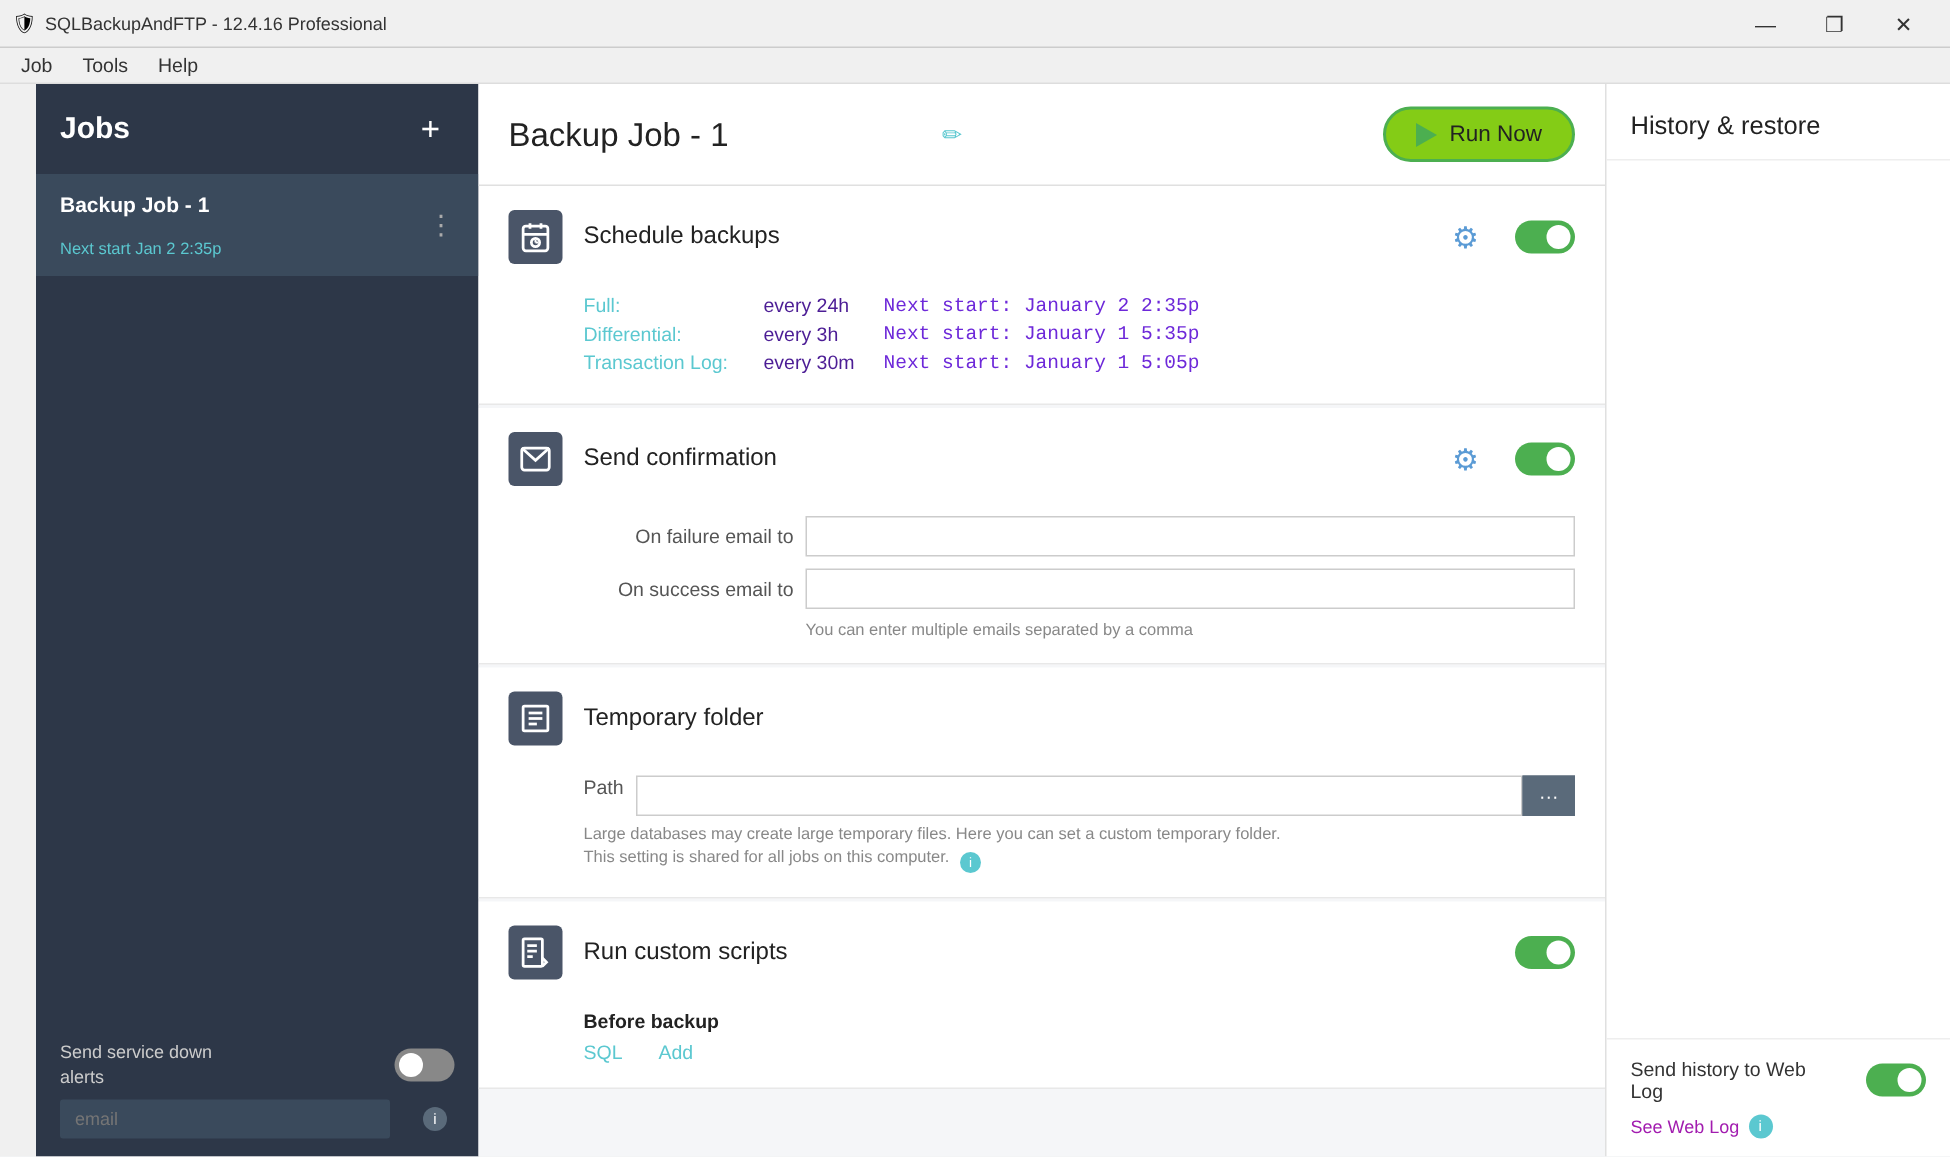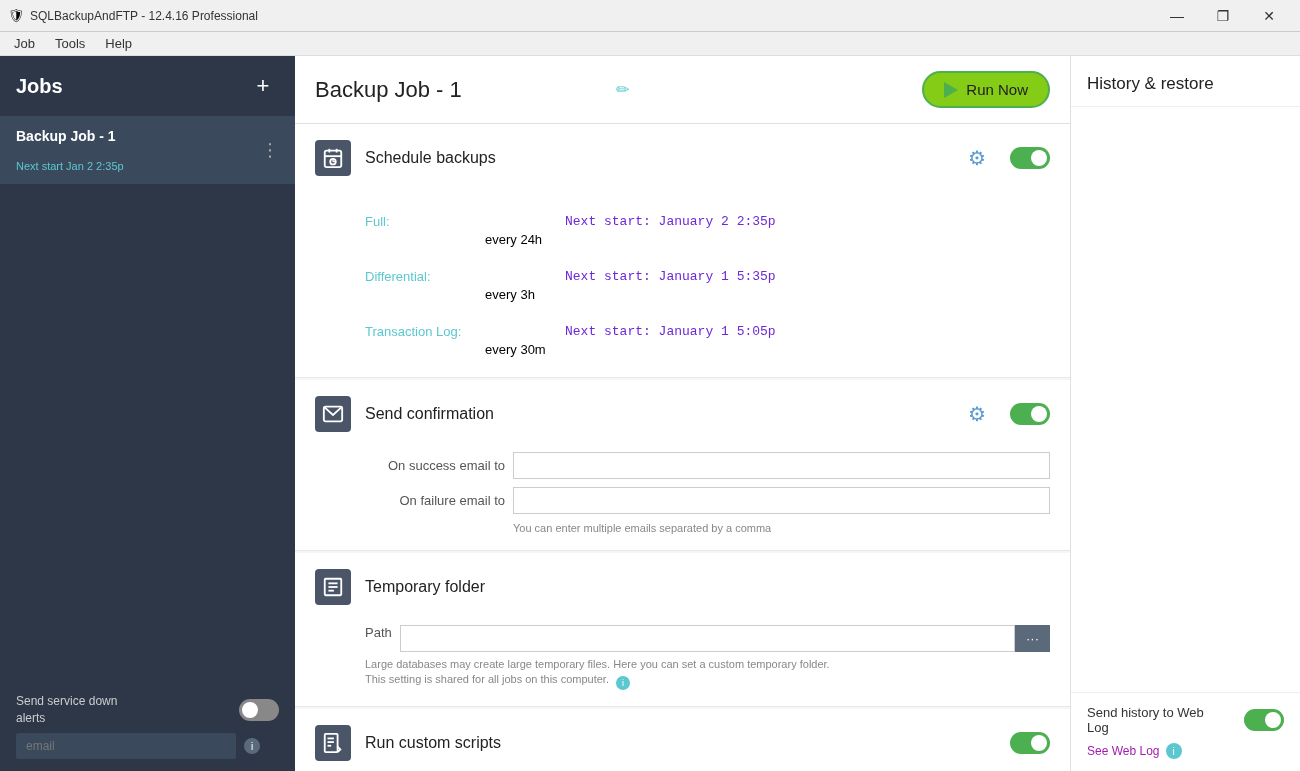--- a/index.html
+++ b/index.html
@@ -38,20 +38,21 @@
       padding: 2px 10px;
       font-size: 13px;
       color: #333;
       cursor: pointer;
     }
 
     
     .app-body {
       display: flex;
       height: calc(771px - 56px);
+      padding-left: 24px;
     }
 
     
     .sidebar {
       width: 295px;
       background: #2d3748;
       color: white;
       display: flex;
       flex-direction: column;
       flex-shrink: 0;
@@ -236,21 +237,21 @@
     }
 
     
     .schedule-row {
       display: flex;
       align-items: center;
       margin-bottom: 4px;
       font-size: 13px;
     }
     .schedule-label { color: #5bc8d0; width: 120px; }
-    .schedule-freq { color: #000000; width: 80px; margin-top: 36px; }
+    .schedule-freq { color: #4c1d95; width: 80px; }
     .schedule-next { color: #6d28d9; font-family: Liberation Mono, monospace; }
 
     
     .email-row {
       display: flex;
       align-items: center;
       margin-bottom: 8px;
     }
     .email-label { color: #555; width: 140px; text-align: right; margin-right: 8px; font-size: 13px; }
     .email-input {
@@ -379,21 +380,21 @@
     <div class="sidebar-spacer"></div>
 
     <div style="padding: 8px 16px 4px 16px;">
       <div style="display:flex; align-items:center; justify-content:space-between; margin-bottom:6px;">
         <span class="sidebar-footer-label" style="font-size:12px; color:#ccc; line-height:1.4;">Send service down<br>alerts</span>
         <label class="toggle off">
           <input type="checkbox" style="">
           <span class="toggle-slider"></span>
         </label>
       </div>
-      <div style="display:flex; align-items:center; gap:8px;">
+      <div style="display:flex; align-items:center; gap:22px;">
         <input class="sidebar-email-input" type="text" placeholder="email" style="">
         <span class="info-icon">i</span>
       </div>
     </div>
     <div style="height:8px;"></div>
   </div>
 
   <div class="main-content">
 
     <div class="job-header">
@@ -457,25 +458,25 @@
           </div>
           <span class="section-title">Send confirmation</span>
           <span class="section-gear">⚙</span>
           <label class="toggle">
             <input type="checkbox" checked="" style="">
             <span class="toggle-slider"></span>
           </label>
         </div>
         <div class="section-body">
           <div class="email-row">
+            <span class="email-label">On failure email to</span>
+            <input class="email-input" type="text" style="">
+          </div>
+          <div class="email-row">
             <span class="email-label">On success email to</span>
-            <input class="email-input" type="text" style="">
-          </div>
-          <div class="email-row">
-            <span class="email-label">On failure email to</span>
             <input class="email-input" type="text" style="">
           </div>
           <div class="email-hint">You can enter multiple emails separated by a comma</div>
         </div>
       </div>
 
       <div class="section">
         <div class="section-header">
           <div class="section-icon" style="font-size:16px;">
             <svg width="22" height="22" viewBox="0 0 24 24" fill="none" stroke="white" stroke-width="2">

